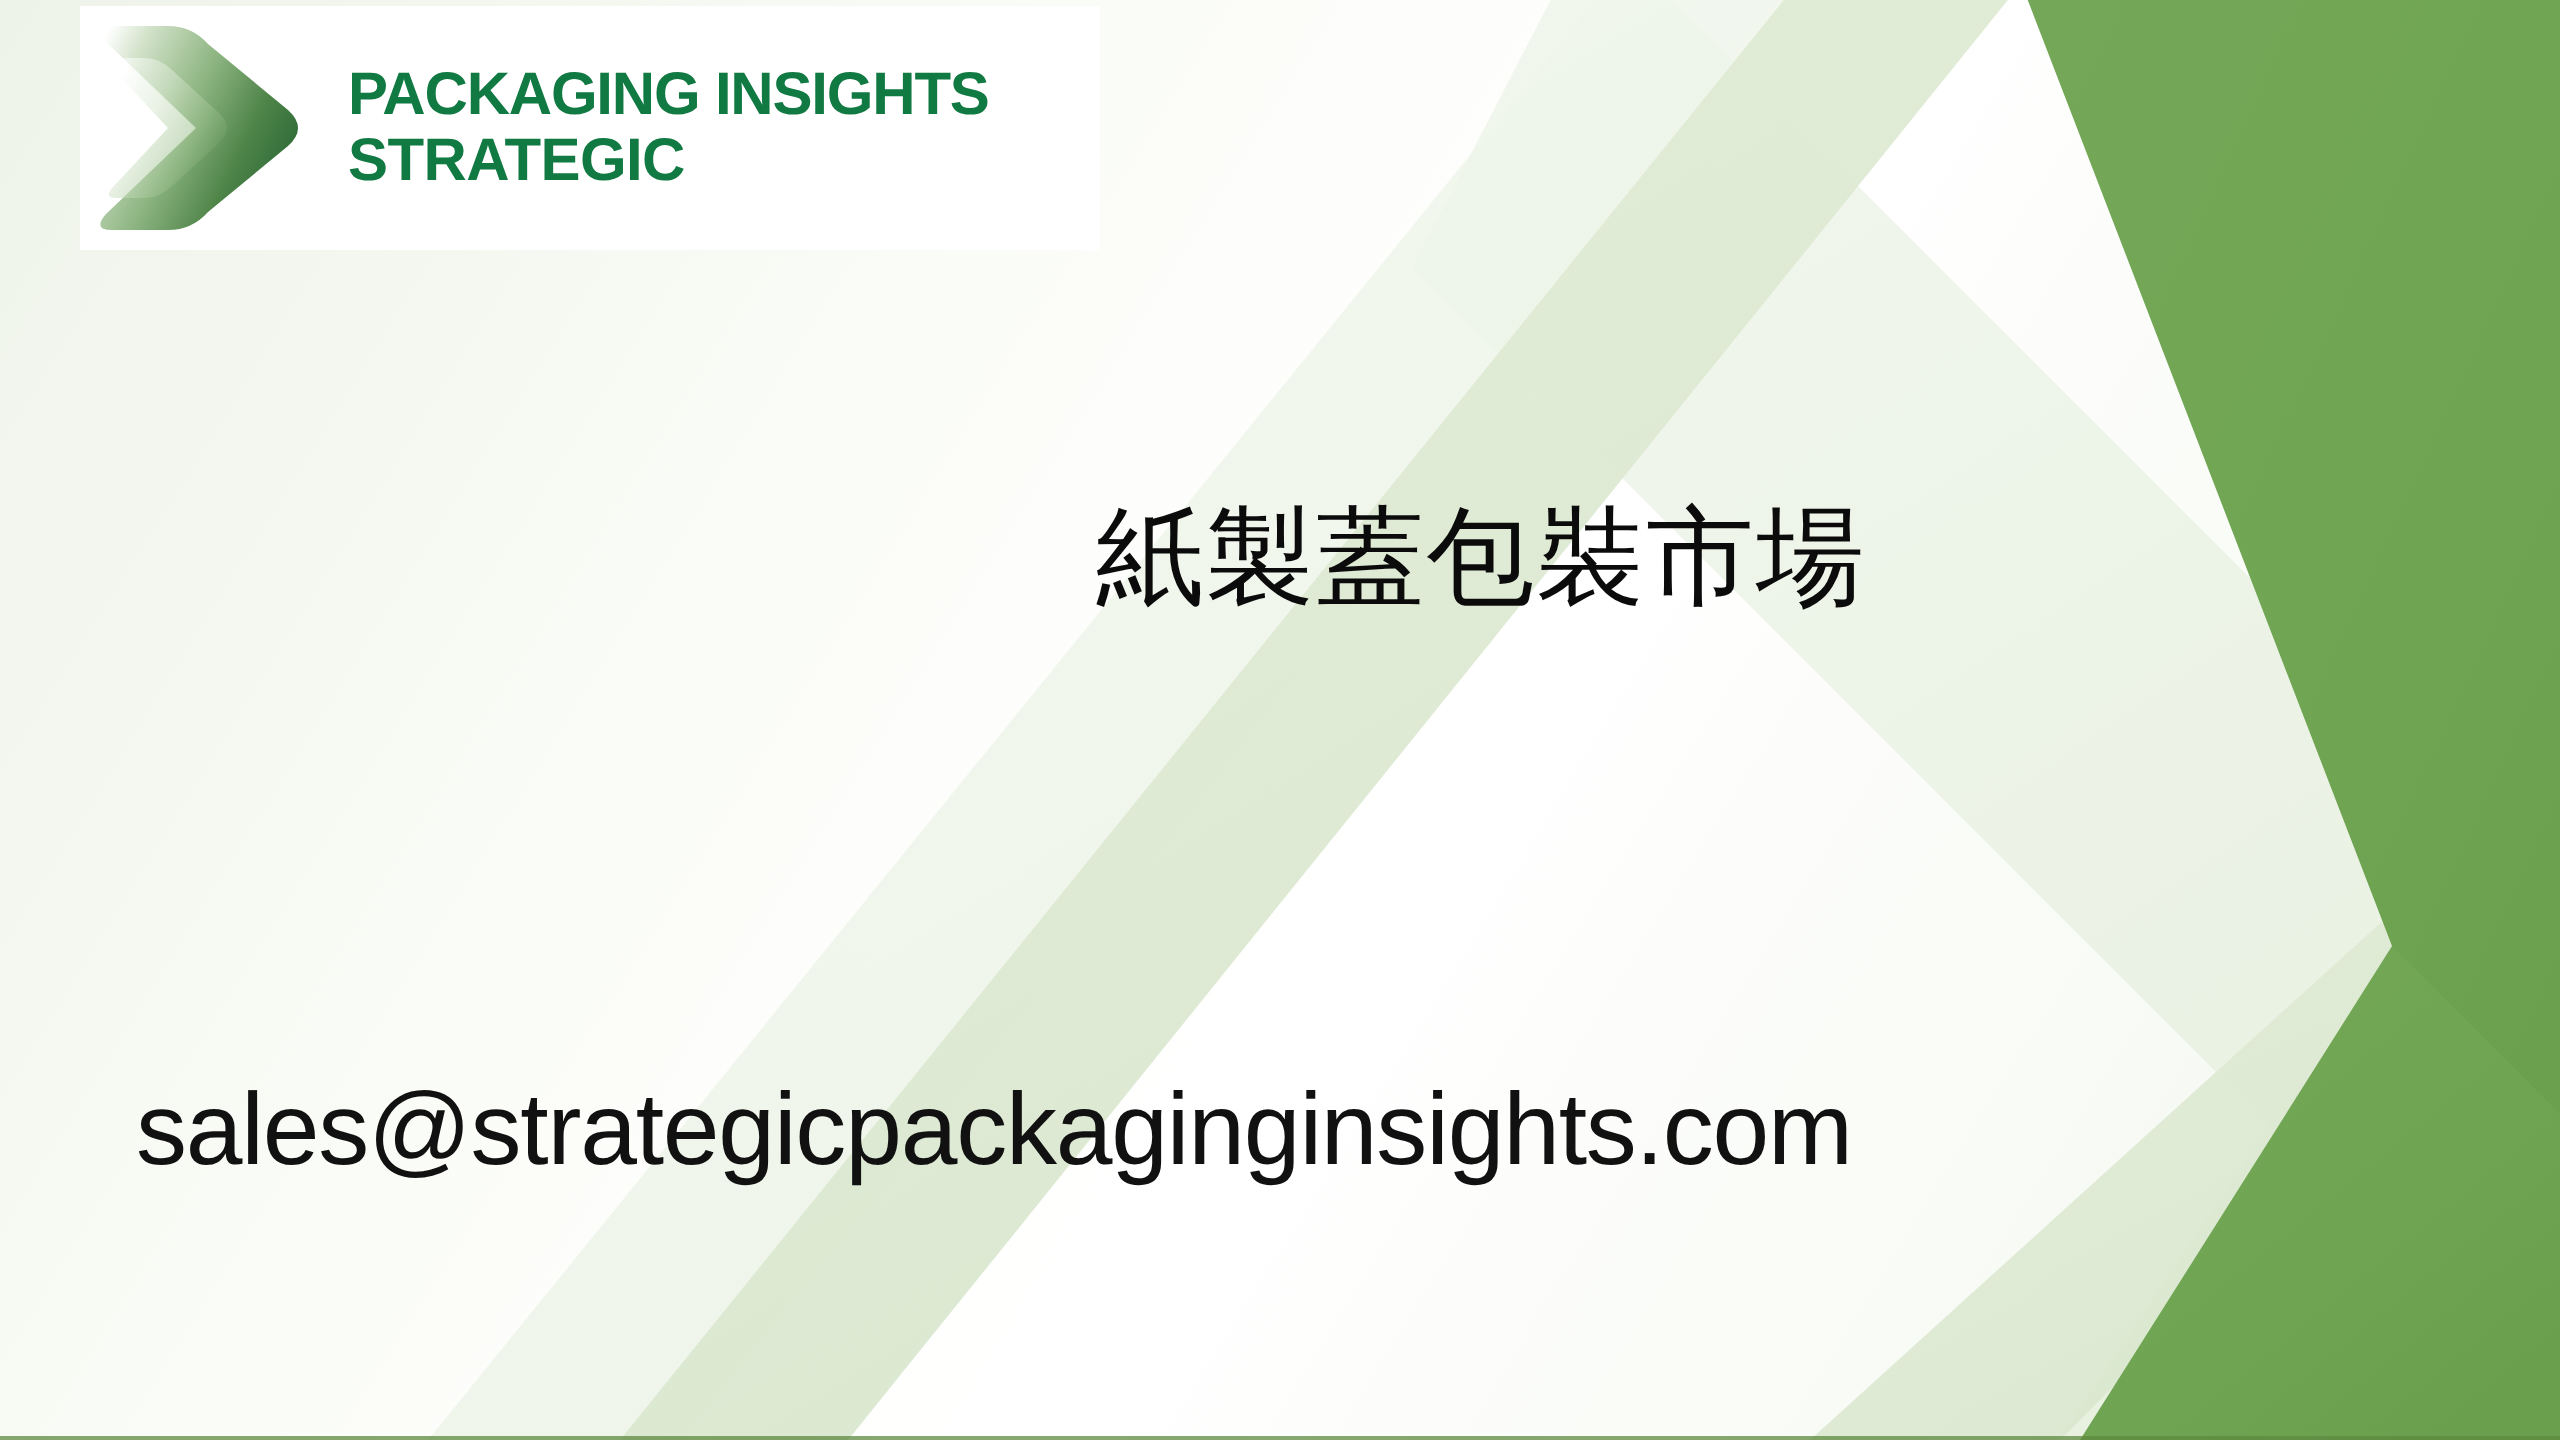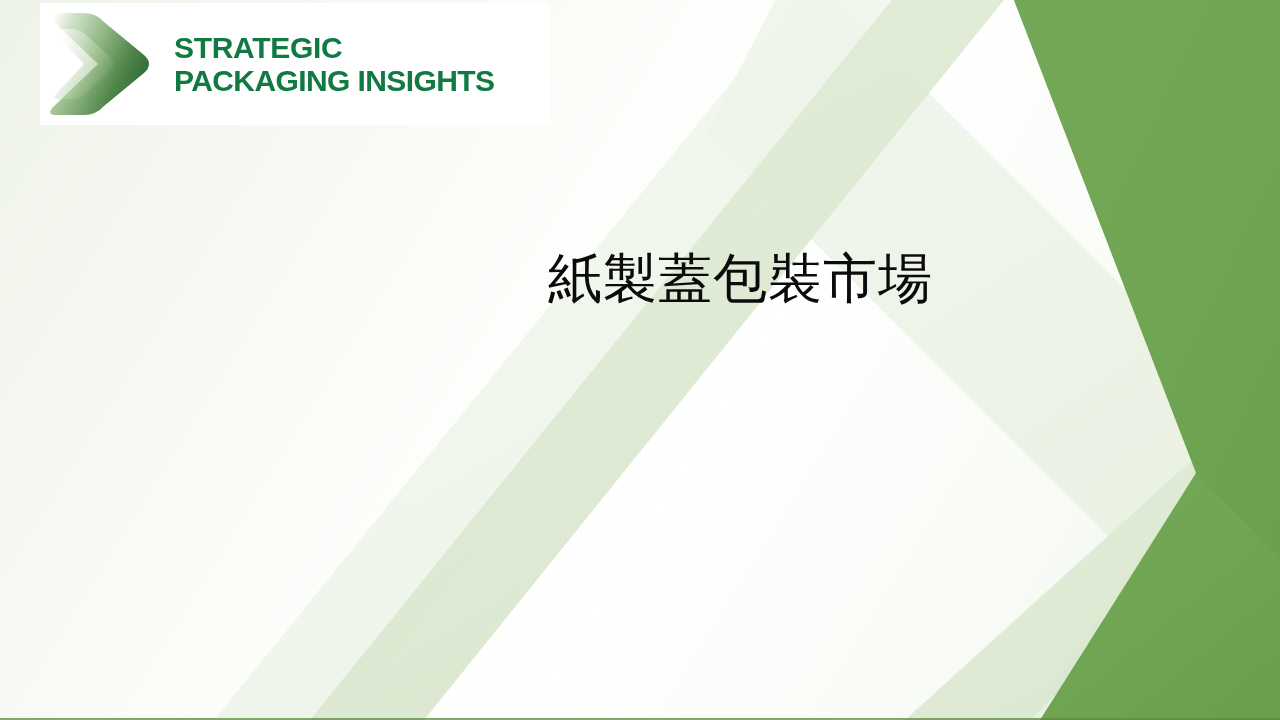--- a/index.html
+++ b/index.html
@@ -205,21 +205,22 @@
                  L 46 90
                  Q 40 96 32 96
                  L 18 96
                  Q 12 96 16 91
                  L 44 61
                  L 16 31
                  Q 12 26 18 26 Z" fill="url(#markGrad2)" opacity="0.55"></path>
       </svg>
     </div>
     <div class="logo-words">
+      <div class="logo-line l2">PACKAGING INSIGHTS</div>
       <div class="logo-line l1">STRATEGIC</div>
-      <div class="logo-line l2">PACKAGING INSIGHTS</div>
     </div>
   </div>
 
   <div class="headline">紙製蓋包裝市場</div>
 
+  <div class="email">sales@strategicpackaginginsights.com</div>
 
 </div>
 
 </body></html>

